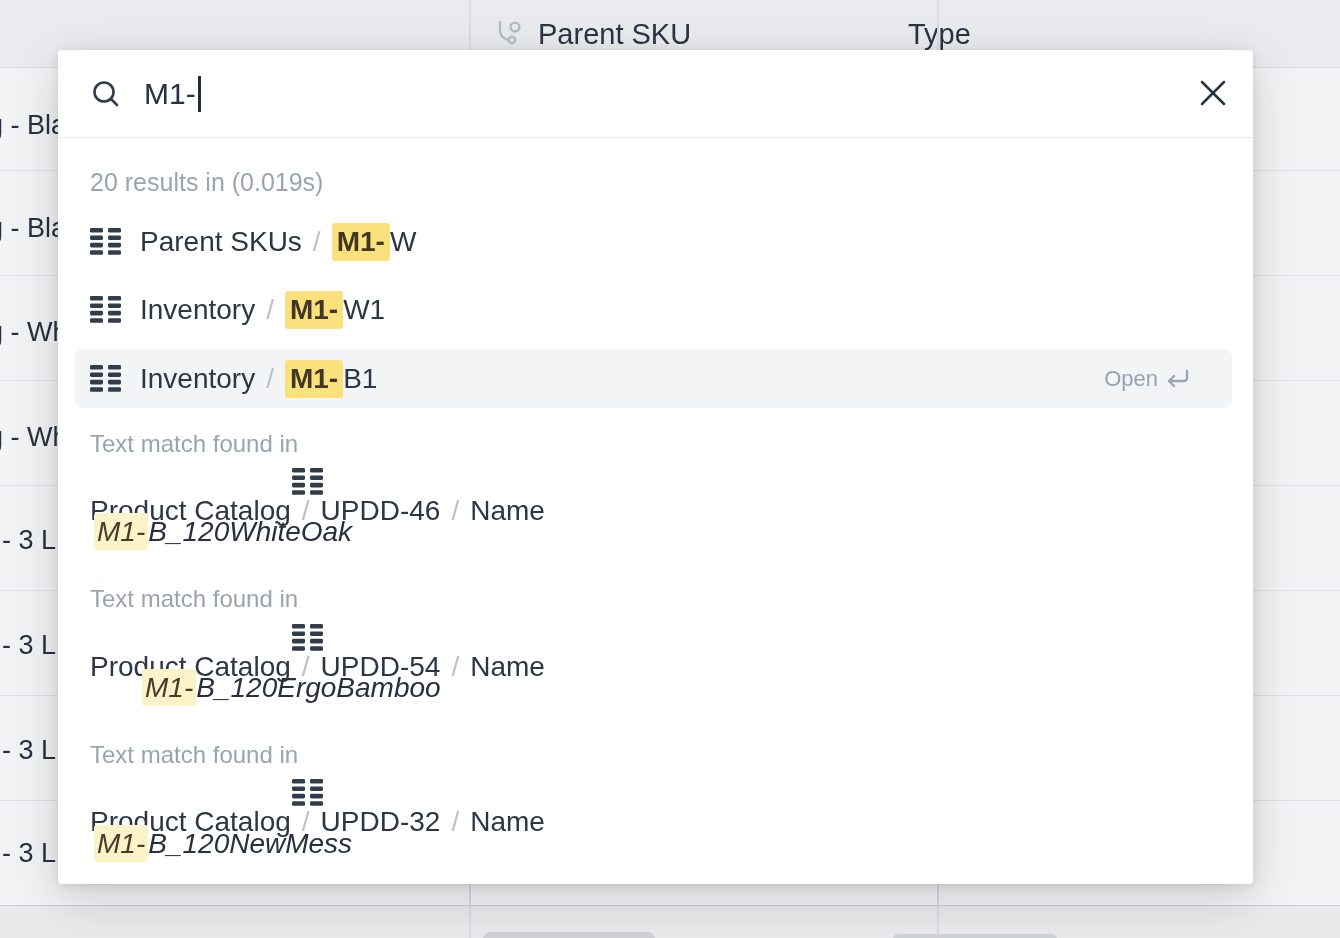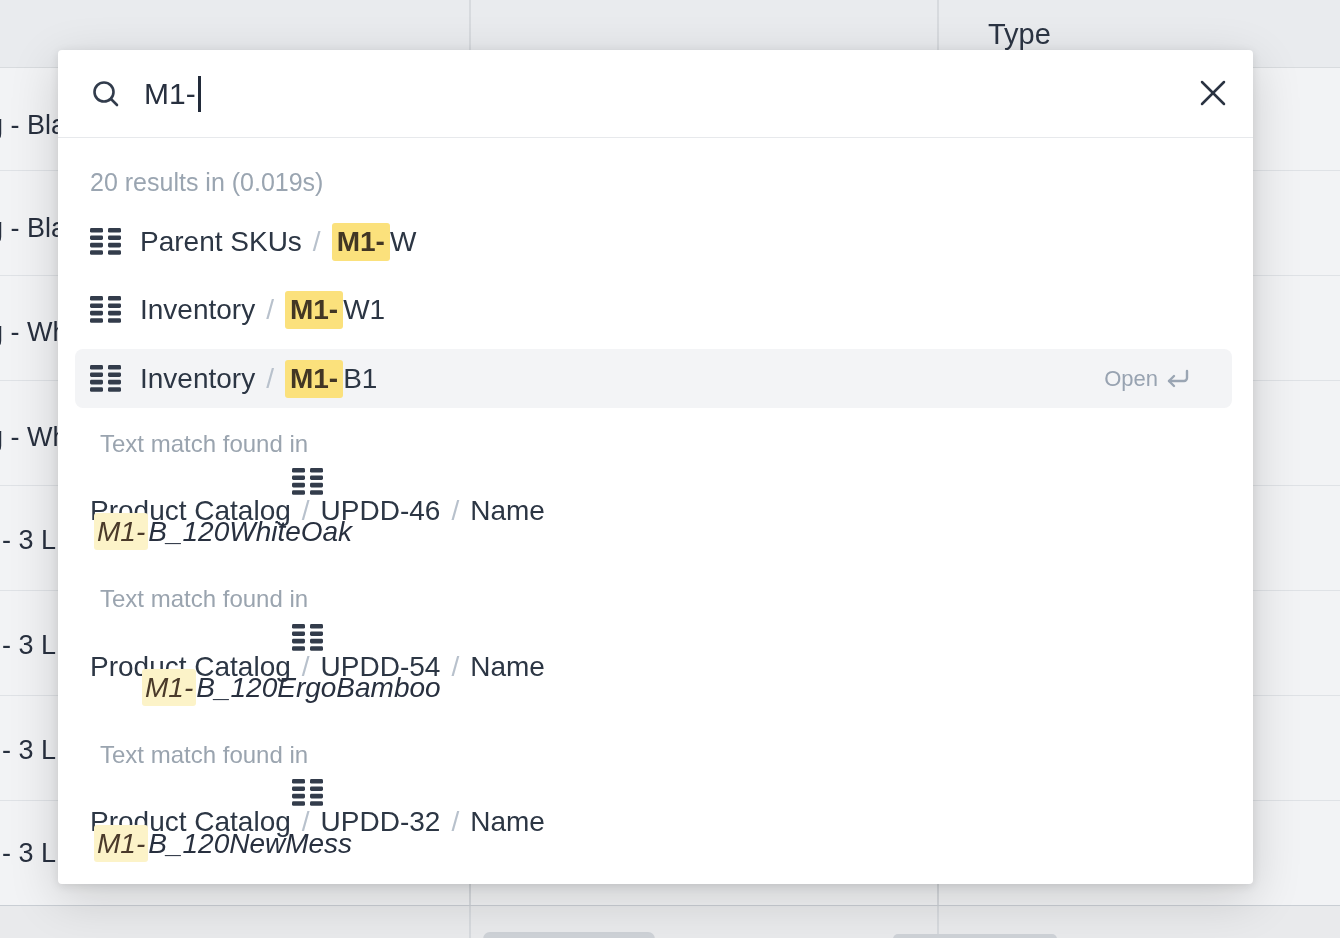--- a/index.html
+++ b/index.html
@@ -7,21 +7,21 @@
     font-family:"Liberation Sans", sans-serif; background:#f1f2f4; }
 
   
   .app { position:absolute; inset:0; }
   .grid-header { position:absolute; left:0; top:0; width:1340px; height:68px;
     background:#e9ebee; border-bottom:1px solid #d8dbde; }
   .col-line { position:absolute; top:0; bottom:0; width:2px; background:#d7dade; }
   .col-line.c1 { left:469px; } .col-line.c2 { left:937px; }
   .header-cell { position:absolute; top:0; height:68px; display:flex; align-items:center;
     gap:14px; color:#2b3443; font-size:29px; }
-  .header-cell.h1 { left:492px; } .header-cell.h2 { left:988px; }
+  .header-cell.h1 { left:492px; } .header-cell.h2 { left:908px; }
   .grid-rows { position:absolute; left:0; top:68px; width:1340px; height:837px;
     background:#f2f3f5; }
   .row-sep { position:absolute; left:0; width:1340px; height:1px; background:#dfe2e6; }
   .row-text { position:absolute; white-space:nowrap; color:#28303f; font-size:27px;
     height:32px; line-height:32px; }
   .bottom-band { position:absolute; left:0; top:905px; width:1340px; height:33px;
     background:#e9eaec; border-top:1px solid #c9ced4; }
   .skeleton { position:absolute; background:#ced2d7; border-radius:10px 10px 0 0; }
 
   
@@ -47,21 +47,21 @@
   .result-row.r3 { top:299px; background:#f3f4f6; }
   .tbl-icon { margin-right:19px; flex:0 0 auto; display:flex; }
   .crumb-text { font-size:28px; color:#2c3644; white-space:nowrap; display:flex;
     align-items:center; }
   .slash { color:#b8c1cc; margin:0 11px; font-size:28px; }
   mark.hl { background:#fbe17c; color:#423624; font-weight:bold; padding:3px 5px;
     border-radius:3px; font-size:28px; }
   .open-hint { position:absolute; right:40px; top:0; height:59px; display:flex;
     align-items:center; gap:4px; color:#98a3b1; font-size:22px; }
 
-  .tm-label { position:absolute; left:42px; font-size:24px; color:#9aa4af; }
+  .tm-label { position:absolute; left:32px; font-size:24px; color:#9aa4af; }
   .tm-crumb { position:absolute; left:32px; display:flex; align-items:center;
     height:34px;flex-direction:column; }
   .tm-value { position:absolute; left:36px; font-size:28px; font-style:italic;
     color:#28303f; white-space:nowrap; }
   mark.hl-soft { background:#fcf3c8; color:#4a3a2a; font-style:italic; padding:3px 3px;
     border-radius:3px; }
   .g1-label{top:380px;} .g1-crumb{top:418px;} .g1-value{top:466px;}
   .g2-label{top:535px;} .g2-crumb{top:574px;} .g2-value{top:622px;margin-left:48px;}
   .g3-label{top:691px;} .g3-crumb{top:729px;} .g3-value{top:778px;}
 </style>
@@ -81,20 +81,30 @@
     <div class="row-text" style="left:-12px; top:144px">g - Bla</div>
     <div class="row-text" style="left:-12px; top:248px">g - Wh</div>
     <div class="row-text" style="left:-12px; top:353px">g - Wh</div>
     <div class="row-text" style="left:2px;  top:456px">- 3 L</div>
     <div class="row-text" style="left:2px;  top:561px">- 3 L</div>
     <div class="row-text" style="left:2px;  top:666px">- 3 L</div>
     <div class="row-text" style="left:2px;  top:769px">- 3 L</div>
   </div>
 
   <div class="grid-header">
+    <div class="header-cell h1">
+      <span style="display:flex">
+        <svg width="32" height="30" viewBox="0 0 32 30" fill="none" stroke="#b3bcc7" stroke-width="2.4" stroke-linecap="round">
+          <path d="M8 3 v9 a10 10 0 0 0 9 9"></path>
+          <circle cx="23" cy="8" r="4.4"></circle>
+          <circle cx="20" cy="21" r="3.2"></circle>
+        </svg>
+      </span>
+      <span>Parent SKU</span>
+    </div>
     <div class="header-cell h2">
       <span>Type</span>
     </div>
   </div>
 
   <div class="col-line c1"></div>
   <div class="col-line c2"></div>
 
   <div class="bottom-band">
     <div class="col-line" style="left:469px"></div>

